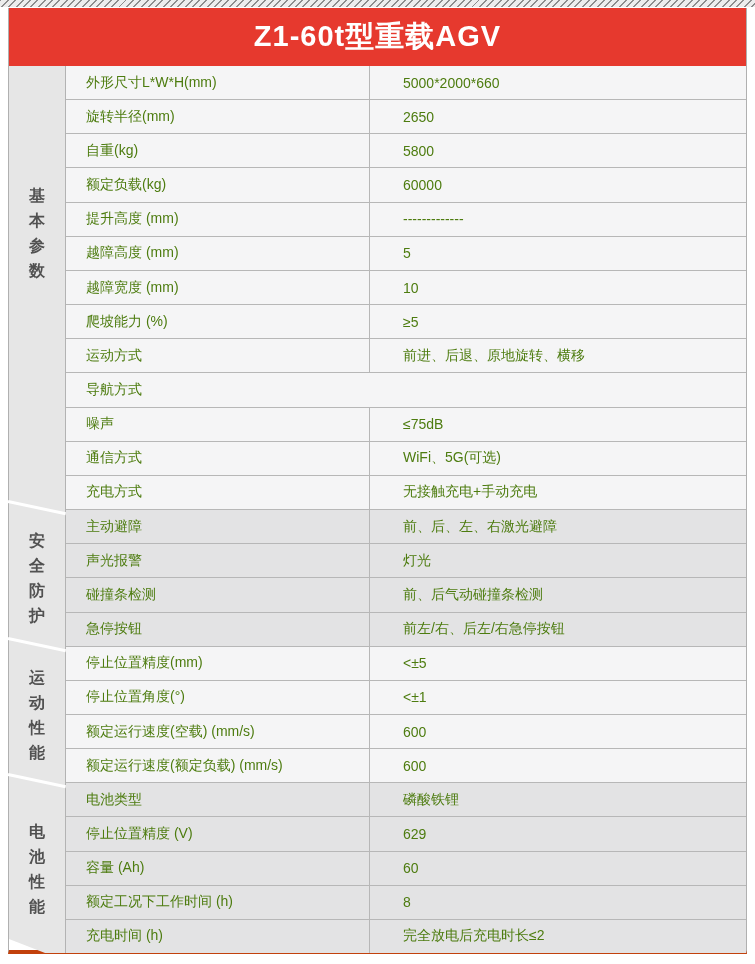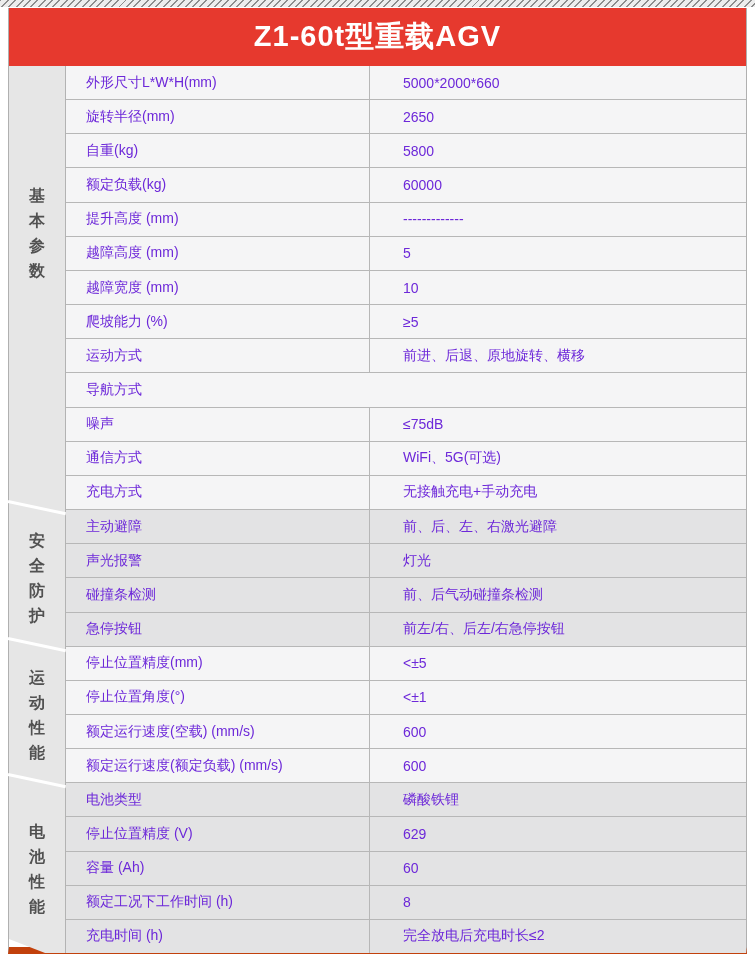--- a/index.html
+++ b/index.html
@@ -6,21 +6,21 @@
   body{
     width:755px;height:964px;position:relative;overflow:hidden;
     font-family:"Liberation Sans","DejaVu Sans",sans-serif;
   }
   .hatch{
     position:absolute;left:0;top:0;width:755px;height:7px;
     background:repeating-linear-gradient(135deg,#8d8d8d 0 1.4px,#ededed 1.4px 5.2px);
   }
   .sheet{
     position:absolute;left:8px;top:8px;width:739px;height:946px;
-    border-left:1px solid #b0b0b0;border-right:1px solid #b0b0b0;border-bottom:7px solid #c2410c;
+    border-left:1px solid #b0b0b0;border-right:1px solid #b0b0b0;border-bottom:4px solid #c2410c;
     box-sizing:border-box;background:#fff;
   }
   .hdr{
     height:58px;background:#e6392e;display:flex;align-items:center;justify-content:center;
   }
   .hdr h1{
     margin:0;color:#ffffff;font-size:29px;font-weight:bold;letter-spacing:1px;
   }
   .tbl{
     position:relative;height:887px;
@@ -51,21 +51,21 @@
     margin-left:57px;height:887px;display:flex;flex-direction:column;
   }
   .row{
     flex:1;display:flex;box-sizing:border-box;border-bottom:1px solid #b7b7b7;
     background:#f5f5f6;min-height:0;
   }
   .row:last-child{border-bottom:none;}
   .row.shaded{background:#e3e3e4;text-align:center;}
   .cell{
     display:flex;align-items:center;box-sizing:border-box;
-    font-size:14px;color:#6d28d9;overflow:hidden;white-space:nowrap;
+    font-size:14px;color:#4d7c0f;overflow:hidden;white-space:nowrap;
   }
   .cell.name{width:303px;padding-left:20px;}
   .cell.value{flex:1;border-left:1px solid #b7b7b7;padding-left:33px;}
 </style>
 </head>
 <body>
 
 <div class="hatch"></div>
 
 <div class="sheet">

